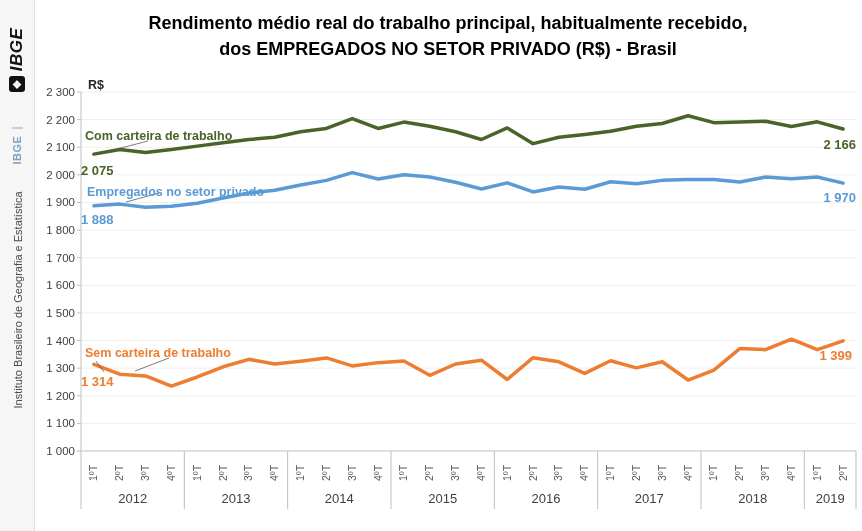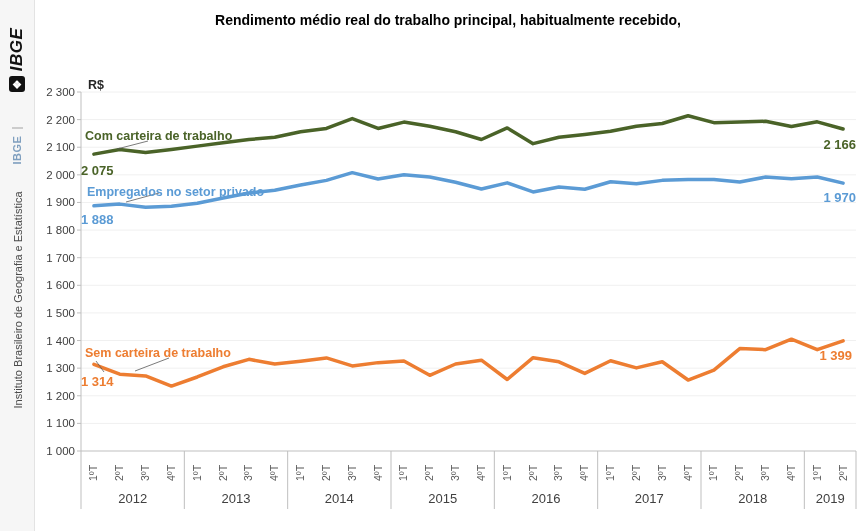--- a/index.html
+++ b/index.html
@@ -13,21 +13,21 @@
        align-items:center;justify-content:center;gap:5px}
   .logo{width:100px;height:22px;left:-33px;top:49px;font-weight:bold;font-style:italic;
         font-size:17px;color:#111;letter-spacing:.5px}
   .logo-mark{font-style:normal;display:inline-flex;width:16px;height:16px;background:#111;
              color:#fff;border-radius:3px;align-items:center;justify-content:center;font-size:11px}
   .dash{position:absolute;left:12px;top:127px;width:11px;height:2px;background:#ccc}
   .acronym{width:40px;height:14px;left:-3px;top:143px;font-size:11px;font-weight:bold;
            color:#7f9fbf;letter-spacing:.5px}
   .org{width:270px;height:14px;left:-117px;top:293px;font-size:11px;color:#4a4a4a}
   .title{position:absolute;left:34px;top:10px;width:828px;text-align:center;font-weight:bold;
-         font-size:14px;line-height:1.45;color:#000;z-index:3}
+         font-size:18px;line-height:1.45;color:#000;z-index:3}
 </style>
 </head>
 <body>
 
 <svg id="chart" width="862" height="531" viewBox="0 0 862 531">
     <line x1="77" y1="451" x2="81" y2="451" stroke="#bfbfbf"></line>
     <text x="75" y="455" text-anchor="end" font-size="11.5" fill="#404040" font-weight="normal">1 000</text>
     <line x1="81" y1="423.38461538461536" x2="856" y2="423.38461538461536" stroke="#f0f0f0" stroke-width="1"></line>
     <line x1="77" y1="423.38461538461536" x2="81" y2="423.38461538461536" stroke="#bfbfbf"></line>
     <text x="75" y="427.38461538461536" text-anchor="end" font-size="11.5" fill="#404040" font-weight="normal">1 100</text>
@@ -140,13 +140,14 @@
     <span class="logo-mark">❖</span>
     <span>IBGE</span>
   </div>
   <div class="dash"></div>
   <div class="rot acronym">IBGE</div>
   <div class="rot org">Instituto Brasileiro de Geografia e Estatística</div>
 </div>
 
 <div class="title">
   <div>Rendimento médio real do trabalho principal, habitualmente recebido,</div>
+  <div>dos EMPREGADOS NO SETOR PRIVADO (R$) - Brasil</div>
 </div>
 
 </body></html>

